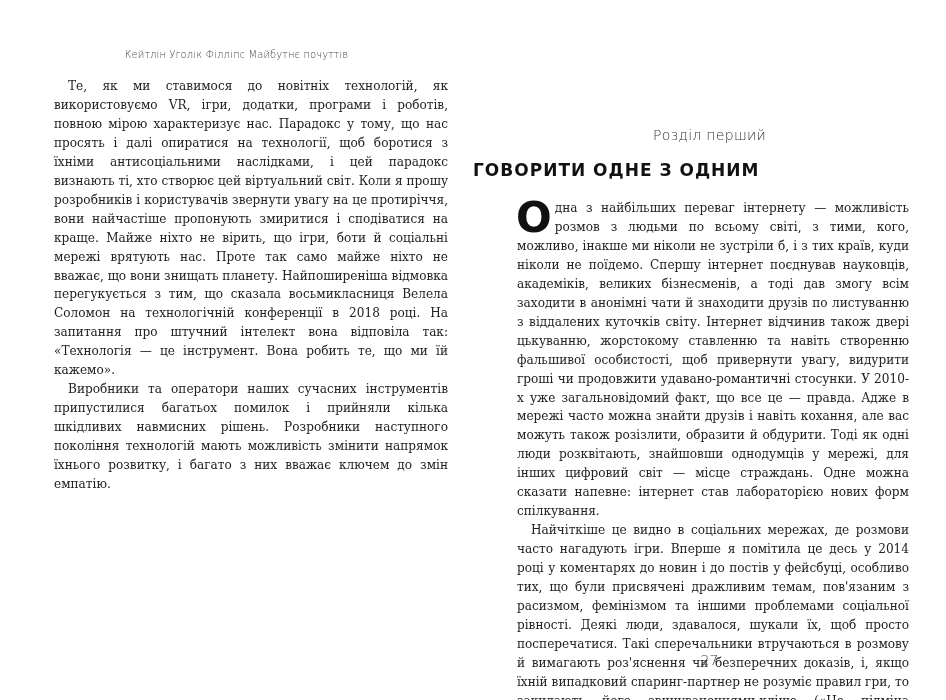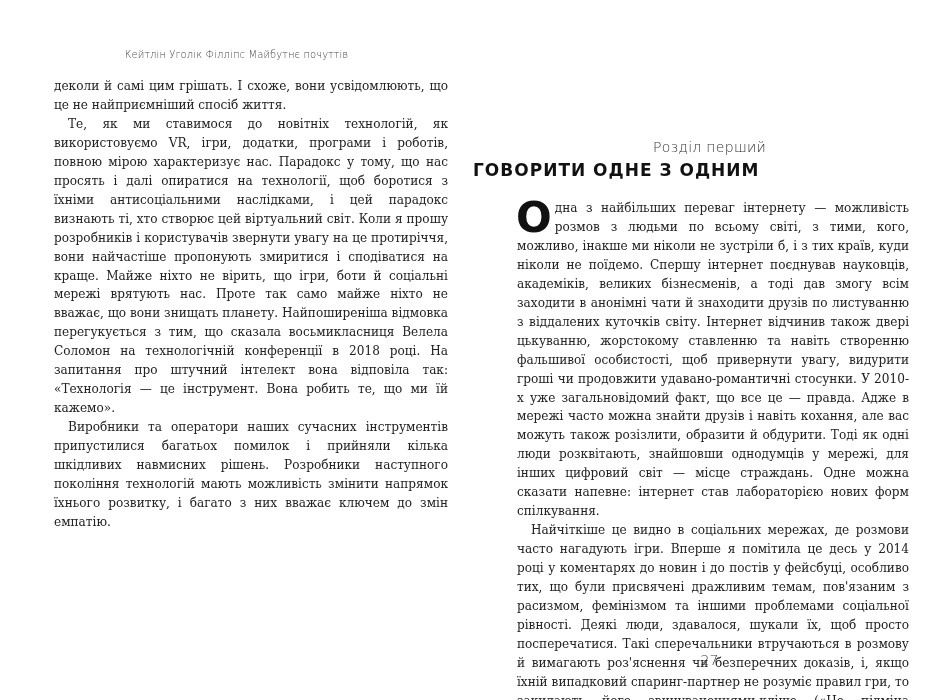--- a/index.html
+++ b/index.html
@@ -51,21 +51,21 @@
     .text-block p.no-indent { text-indent: 0; }
 
     .left-text {
       top: 77px;
       left: 54px;
       width: 394px;
     }
 
     .chapter-label {
       position: absolute;
-      top: 139px;
+      top: 127px;
       left: 0;
       width: 473px;
       text-align: center;
       font-family: "DejaVu Sans", sans-serif;
       font-size: 14px;
       font-weight: 300;
       color: #333;
       letter-spacing: 0.3px;
     }
     .chapter-title {
@@ -107,21 +107,20 @@
       font-weight: 300;
       color: #333;
     }
   </style>
 </head>
 <body>
 
 <div class="page page-left">
   <div class="running-head">Кейтлін Уголік Філліпс Майбутнє почуттів</div>
   <div class="text-block left-text">
-    <p class="no-indent">деколи й самі цим грішать. І схоже, вони усвідомлюють, що це не найприємніший спосіб життя.</p>
     <p>Те, як ми ставимося до новітніх технологій, як використовуємо VR, ігри, додатки, програми і роботів, повною мірою характеризує нас. Парадокс у тому, що нас просять і далі опиратися на технології, щоб боротися з їхніми антисоціальними наслідками, і цей парадокс визнають ті, хто створює цей віртуальний світ. Коли я прошу розробників і користувачів звернути увагу на це протиріччя, вони найчастіше пропонують змиритися і сподіватися на краще. Майже ніхто не вірить, що ігри, боти й соціальні мережі врятують нас. Проте так само майже ніхто не вважає, що вони знищать планету. Найпоширеніша відмовка перегукується з тим, що сказала восьмикласниця Велела Соломон на технологічній конференції в 2018 році. На запитання про штучний інтелект вона відповіла так: «Технологія — це інструмент. Вона робить те, що ми їй кажемо».</p>
     <p>Виробники та оператори наших сучасних інструментів припустилися багатьох помилок і прийняли кілька шкідливих навмисних рішень. Розробники наступного покоління технологій мають можливість змінити напрямок їхнього розвитку, і багато з них вважає ключем до змін емпатію.</p>
   </div>
 </div>
 
 <div class="page page-right">
   <div class="chapter-label">Розділ перший</div>
   <div class="chapter-title">ГОВОРИТИ ОДНЕ З ОДНИМ</div>
   <div class="text-block right-text">
     <p class="no-indent"><span class="drop-cap">О</span><span>дна з найбільших переваг інтернету — можливість розмов з людьми по всьому світі, з тими, кого, можливо, інакше ми ніколи не зустріли б, і з тих країв, куди ніколи не поїдемо. Спершу інтернет поєднував науковців, академіків, великих бізнесменів, а тоді дав змогу всім заходити в анонімні чати й знаходити друзів по листуванню з віддалених куточків світу. Інтернет відчинив також двері цькуванню, жорстокому ставленню та навіть створенню фальшивої особистості, щоб привернути увагу, видурити гроші чи продовжити удавано-романтичні стосунки. У 2010-х уже загальновідомий факт, що все це — правда. Адже в мережі часто можна знайти друзів і навіть кохання, але вас можуть також розізлити, образити й обдурити. Тоді як одні люди розквітають, знайшовши однодумців у мережі, для інших цифровий світ — місце страждань. Одне можна сказати напевне: інтернет став лабораторією нових форм спілкування.</span></p>

